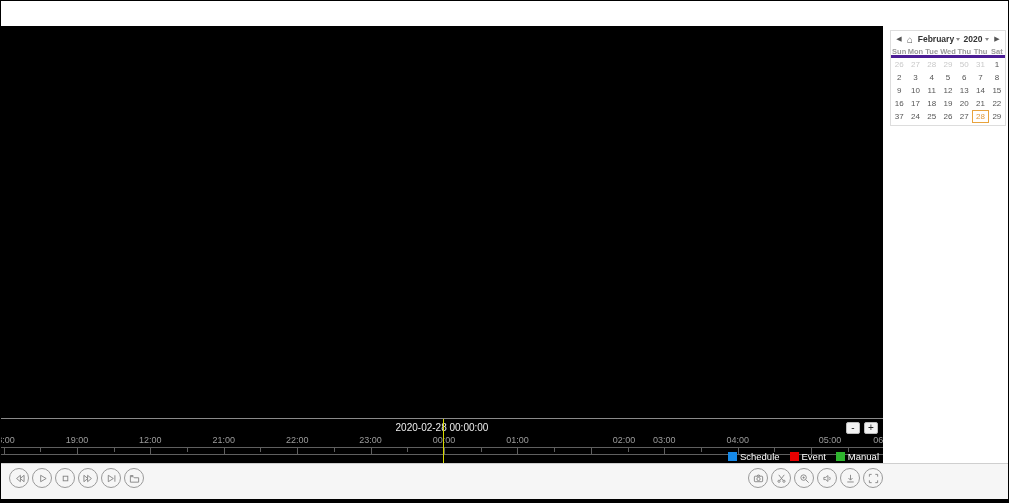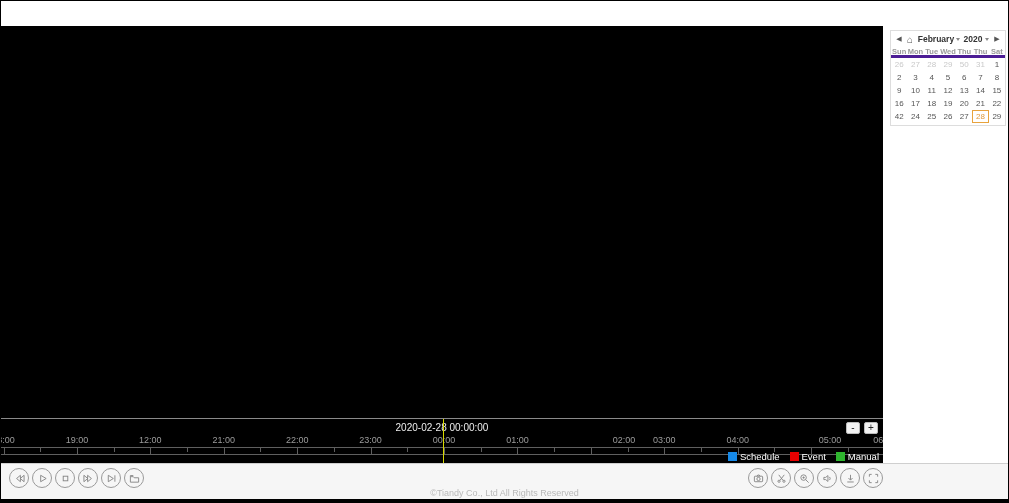--- a/index.html
+++ b/index.html
@@ -127,21 +127,21 @@
           <div class="cal-cell">13</div>
           <div class="cal-cell">14</div>
           <div class="cal-cell">15</div>
           <div class="cal-cell">16</div>
           <div class="cal-cell">17</div>
           <div class="cal-cell">18</div>
           <div class="cal-cell">19</div>
           <div class="cal-cell">20</div>
           <div class="cal-cell">21</div>
           <div class="cal-cell">22</div>
-          <div class="cal-cell">42</div>
+          <div class="cal-cell">37</div>
           <div class="cal-cell">24</div>
           <div class="cal-cell">25</div>
           <div class="cal-cell">26</div>
           <div class="cal-cell">27</div>
           <div class="cal-cell selected">28</div>
           <div class="cal-cell">29</div>
         </div>
     </div>
   </div>
 
@@ -281,16 +281,15 @@
             <path d="M6 2 V7.5 M3.8 5.5 L6 7.8 L8.2 5.5"></path>
             <path d="M2.5 9.8 H9.5"></path>
           </svg>
       </button>
       <button class="cbtn">
         <svg width="11" height="11" viewBox="0 0 12 12">
             <path d="M1.5 4 V1.5 H4 M8 1.5 H10.5 V4 M10.5 8 V10.5 H8 M4 10.5 H1.5 V8"></path>
           </svg>
       </button>
     </div>
-    <div class="footer">©Tiandy Co., Ltd All Rights Reserved</div>
   </div>
 
 </div>
 
 </body></html>

